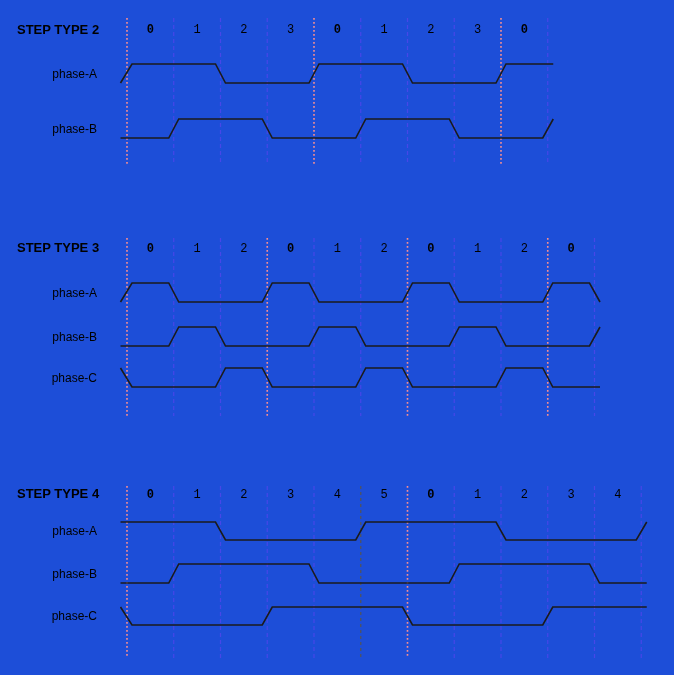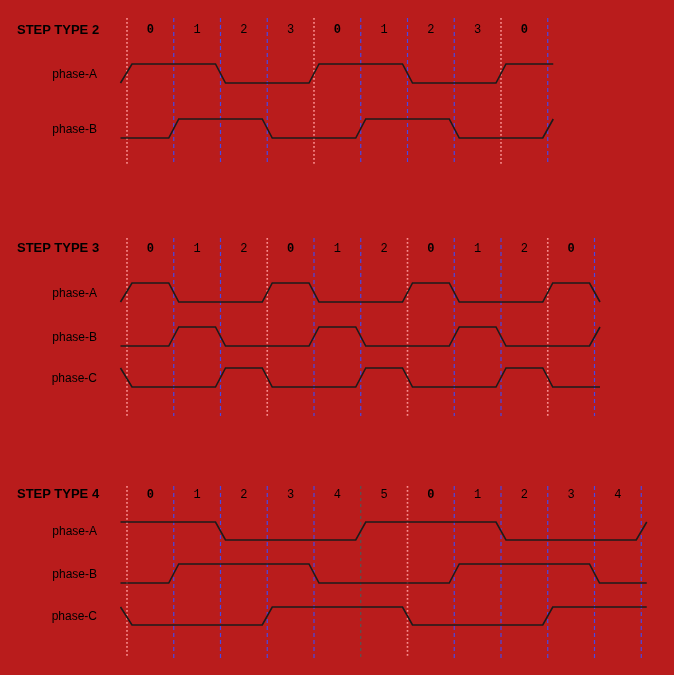--- a/index.html
+++ b/index.html
@@ -5,21 +5,21 @@
   html, body {
     margin: 0;
     padding: 0;
     background: #ffffff;
     font-family: "Liberation Sans", sans-serif;
   }
   #stage {
     position: relative;
     width: 674px;
     height: 675px;
-    background: #b91c1c;
+    background: #1d4ed8;
     overflow: hidden;
   }
   svg text {
     fill: #000000;
   }
   .diagram-title {
     font-family: "Liberation Sans", sans-serif;
     font-size: 13px;
     font-weight: bold;
   }

